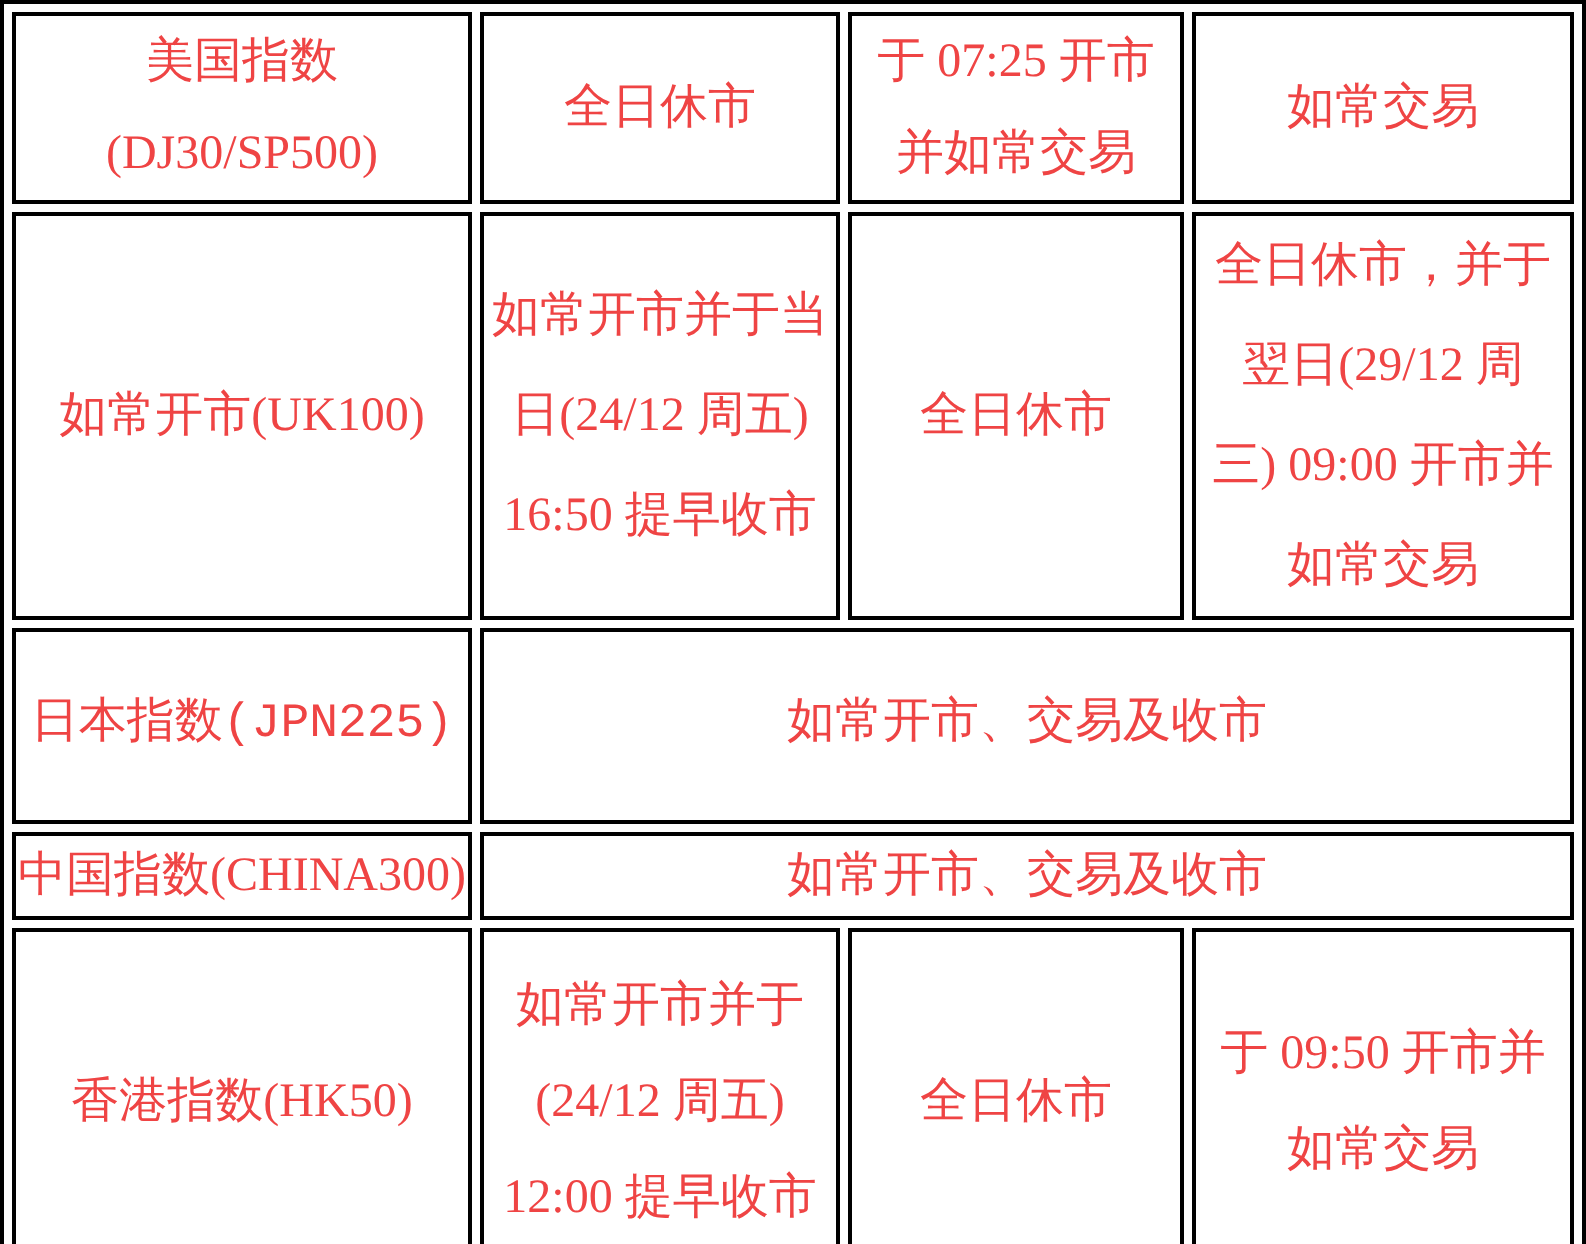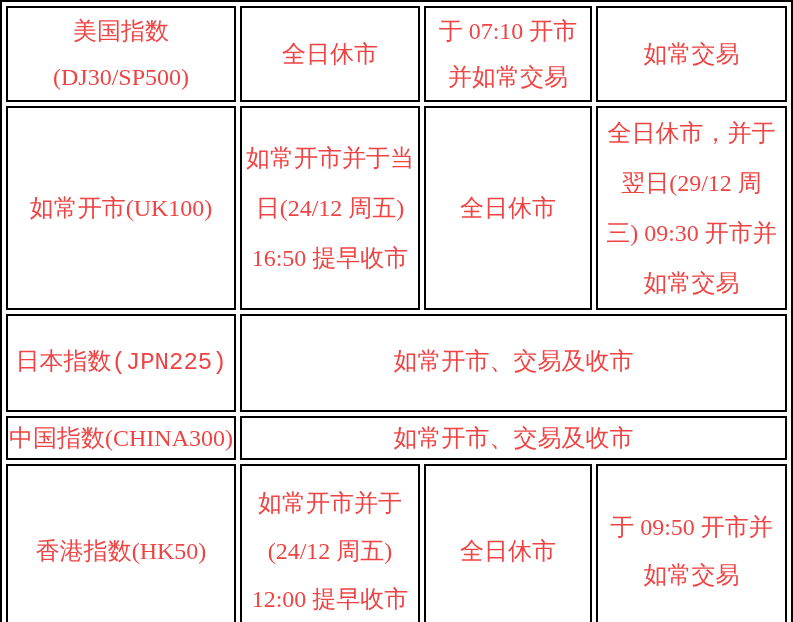--- a/index.html
+++ b/index.html
@@ -55,33 +55,33 @@
     <col class="c1">
     <col class="c2">
     <col class="c3">
     <col class="c4">
   </colgroup>
   <tbody>
     <tr class="r1">
       <td class="va-top">美国指数
 (DJ30/SP500)</td>
       <td class="va-top">全日休市</td>
-      <td class="va-top">于 07:10 开市
+      <td class="va-top">于 07:25 开市
 并如常交易</td>
       <td class="va-top">如常交易</td>
     </tr>
     <tr class="r2">
       <td class="va-mid">如常开市(UK100)</td>
       <td class="va-top">如常开市并于当
 日(24/12 周五)
 16:50 提早收市</td>
       <td class="va-mid">全日休市</td>
       <td class="va-top">全日休市，并于
 翌日(29/12 周
-三) 09:30 开市并
+三) 09:00 开市并
 如常交易</td>
     </tr>
     <tr class="r3">
       <td class="va-top">日本指数(JPN225)</td>
       <td class="va-top" colspan="3">如常开市、交易及收市</td>
     </tr>
     <tr class="r4">
       <td class="va-mid">中国指数(CHINA300)</td>
       <td class="va-mid" colspan="3">如常开市、交易及收市</td>
     </tr>

